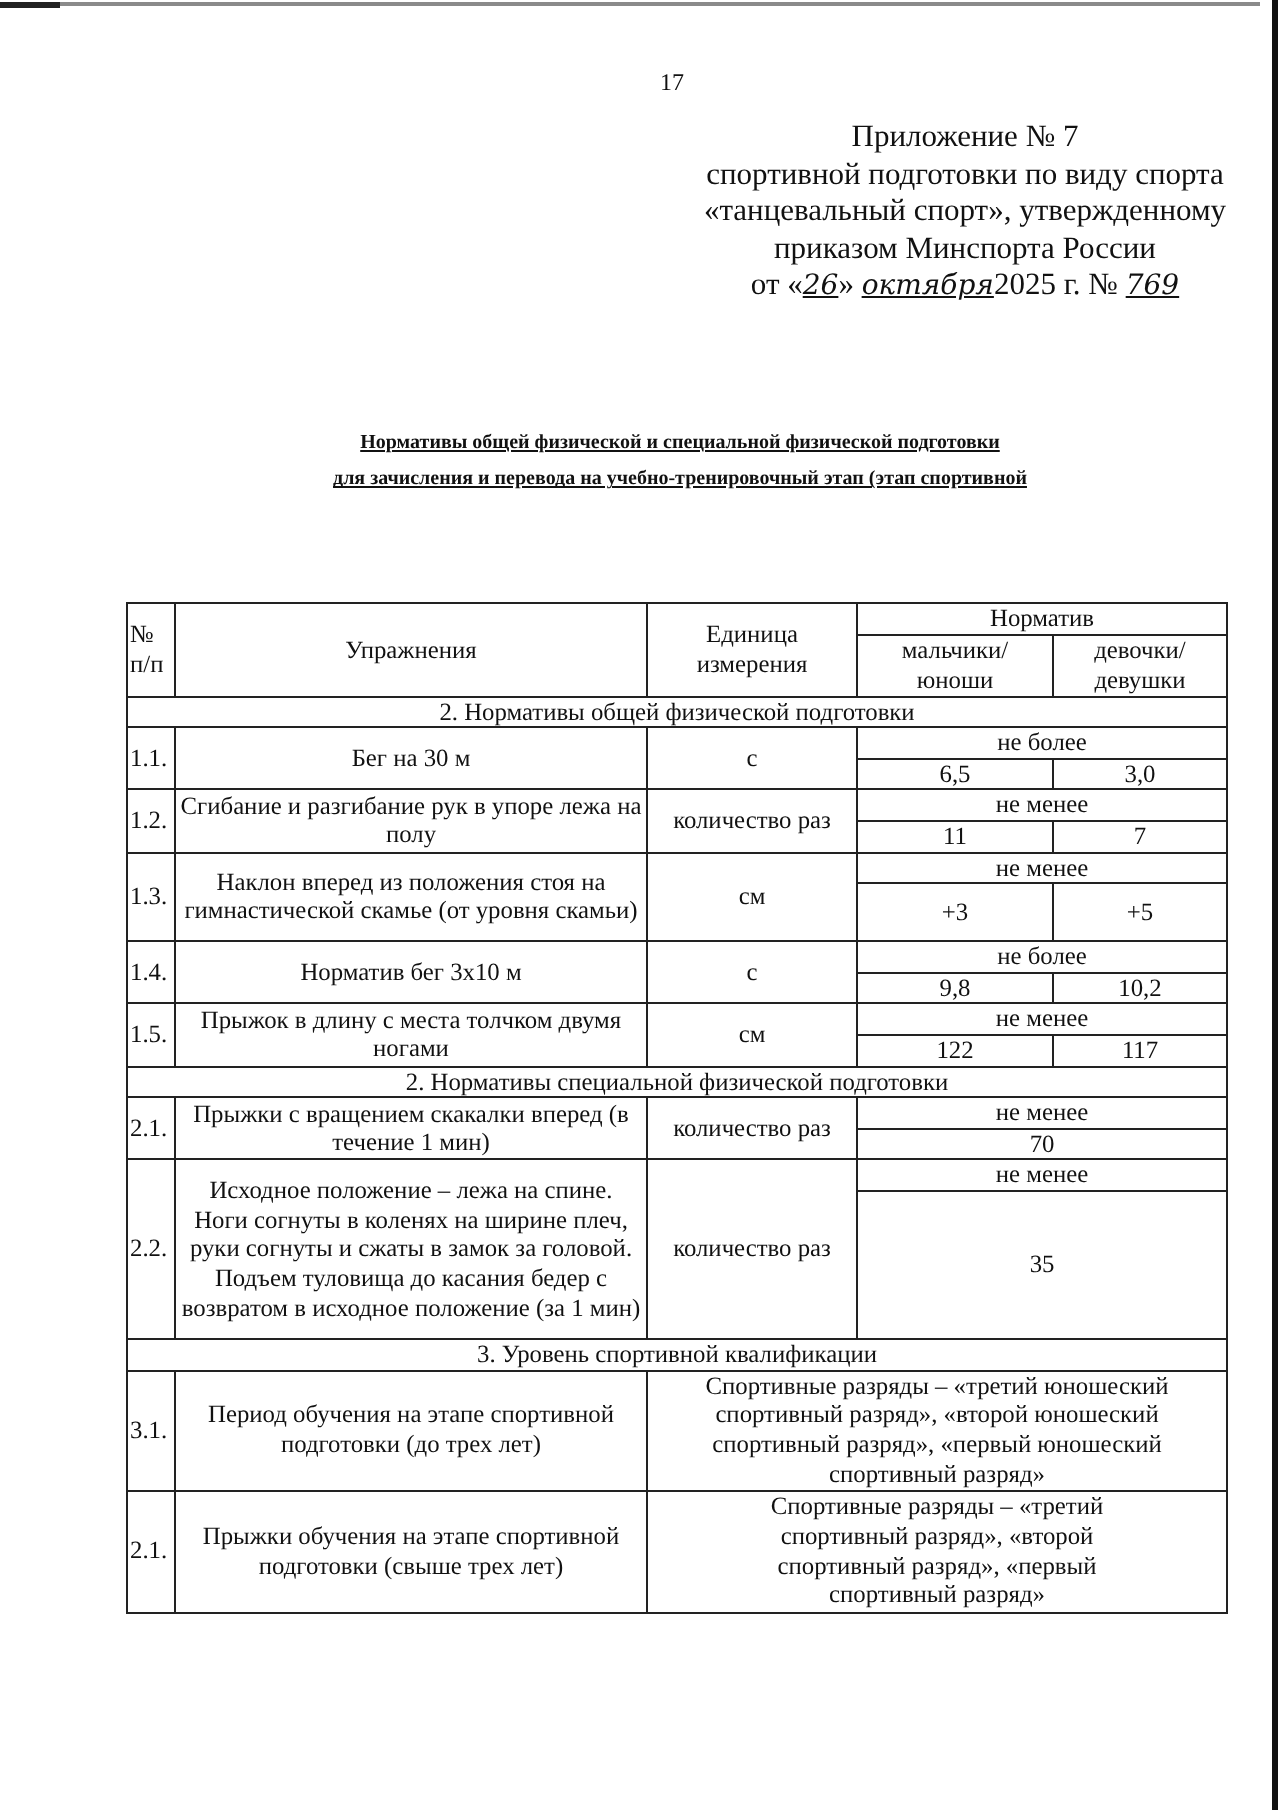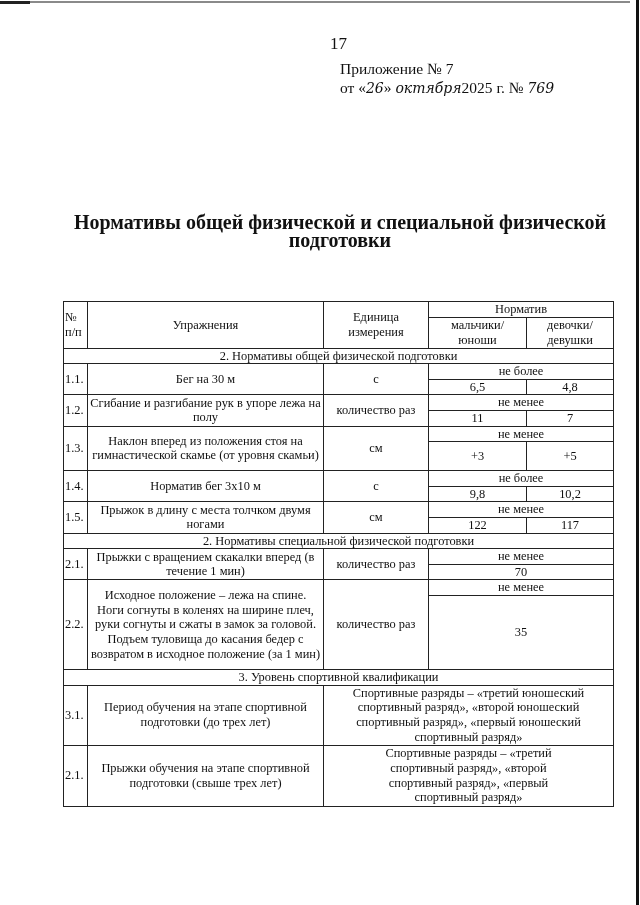--- a/index.html
+++ b/index.html
@@ -4,50 +4,54 @@
 <style>
   html, body { margin: 0; padding: 0; }
   body {
     width: 640px; height: 905px; position: relative; overflow: hidden;
     background: #ffffff; color: #111111;
     font-family: "Liberation Serif", "DejaVu Serif", serif;
   }
   .scan-top { position: absolute; left: 0; top: 1px; width: 630px; height: 2px; background: #8a8a8a; }
   .scan-top-dark { position: absolute; left: 0; top: 1px; width: 30px; height: 3px; background: #222; }
   .scan-right { position: absolute; right: 1px; top: 0; width: 3px; height: 905px; background: #111; }
-  .page-num { position: absolute; left: 330px; top: 34px; font-size: 17px; }
-  .appendix { position: absolute; left: 340px; top: 60px; width: 285px; font-size: 15.5px; line-height: 18.6px; }
-  .appendix .hand { font-style: italic; font-family: "DejaVu Serif", serif; font-size: 14px; }
-  .title { position: absolute; left: 60px; top: 213px; width: 560px; text-align: center; font-weight: bold; font-size: 20px; line-height: 18.4px; }
+  .page-num { position: absolute; left: 330px; top: 34px; font-size: 12px; }
+  .appendix { position: absolute; left: 340px; top: 60px; width: 285px; text-align: center; font-size: 15.5px; line-height: 18.6px; }
+  .appendix .hand { font-style: italic; text-decoration: underline; font-family: "DejaVu Serif", serif; font-size: 14px; }
+  .title { position: absolute; left: 60px; top: 213px; width: 560px; text-align: center; font-weight: bold; font-size: 10px; line-height: 18.4px; text-decoration: underline; }
   table.norms {
     position: absolute; left: 63px; top: 301px; width: 550px;
     border-collapse: collapse; font-size: 12.4px; line-height: 14.6px; table-layout: fixed;
   }
   table.norms td { border: 1px solid #222; text-align: center; vertical-align: middle; padding: 0 2px; }
   td.num { text-align: left !important; padding-left: 1px !important; }
   .section td { height: 14px; }
 </style>
 </head>
 <body>
 
 <div class="scan-top"></div>
 <div class="scan-top-dark"></div>
 <div class="scan-right"></div>
 
 <div class="page-num">17</div>
 
 <div class="appendix">
   <div>Приложение № 7</div>
+  <div>спортивной подготовки по виду спорта</div>
+  <div>«танцевальный спорт», утвержденному</div>
+  <div>приказом Минспорта России</div>
   <div>
     <span>от «</span><span class="hand">26</span><span>» </span><span class="hand">октября</span><span>2025 г. № </span><span class="hand">769</span>
   </div>
 </div>
 
 <div class="title">
   <div>Нормативы общей физической и специальной физической подготовки</div>
+  <div>для зачисления и перевода на учебно-тренировочный этап (этап спортивной</div>
 </div>
 
 <table class="norms">
   <colgroup>
     <col style="width:24px">
       <col style="width:236px">
       <col style="width:105px">
       <col style="width:98px">
       <col style="width:87px">
   </colgroup>
@@ -68,21 +72,21 @@
   </tr>
 
   <tr style="height:15px">
     <td rowspan="2" class="num">1.1.</td>
     <td rowspan="2">Бег на 30 м</td>
     <td rowspan="2">с</td>
     <td colspan="2">не более</td>
   </tr>
   <tr style="height:15px">
     <td>6,5</td>
-    <td>4,8</td>
+    <td>3,0</td>
   </tr>
 
   <tr style="height:15px">
     <td rowspan="2" class="num">1.2.</td>
     <td rowspan="2">Сгибание и разгибание рук в упоре лежа на полу</td>
     <td rowspan="2">количество раз</td>
     <td colspan="2">не менее</td>
   </tr>
   <tr style="height:15px">
     <td>11</td>

